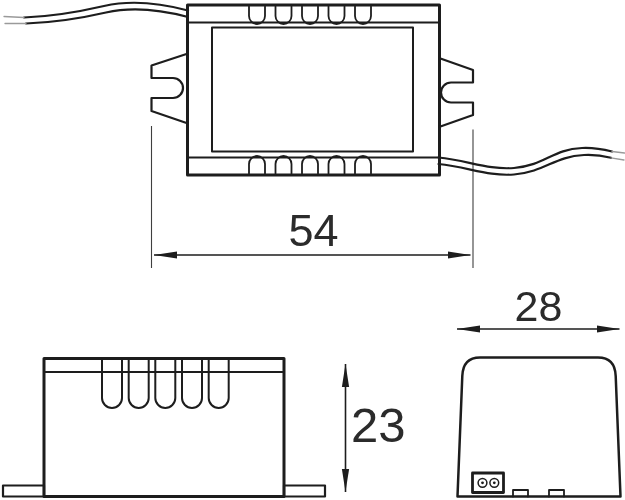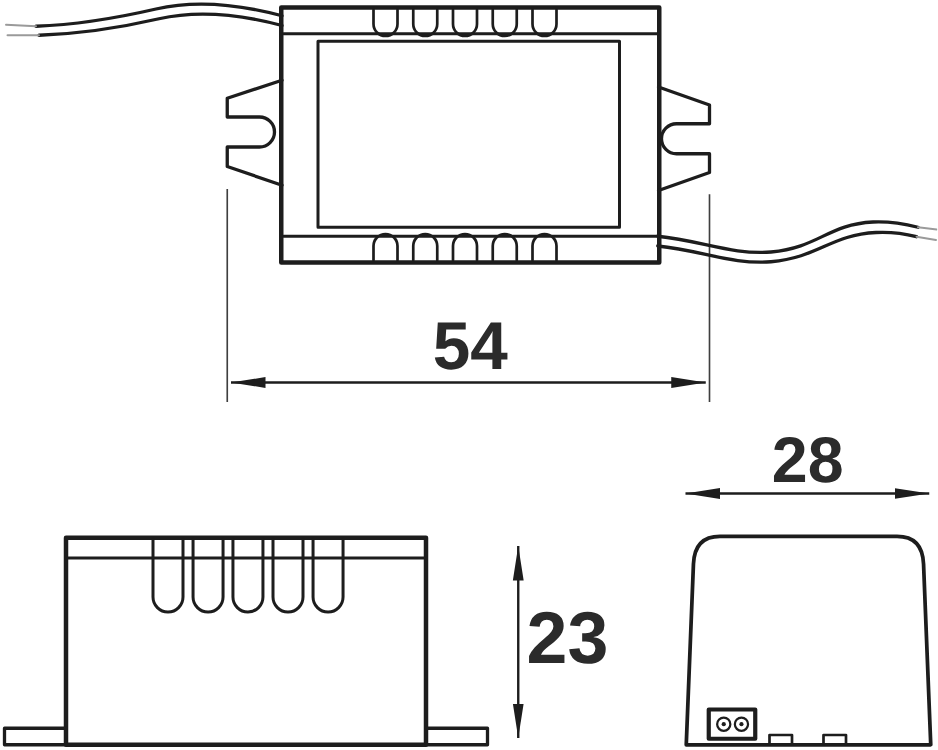--- a/index.html
+++ b/index.html
@@ -3,21 +3,20 @@
 <meta charset="utf-8">
 <style>
   :root{
     --background:#ffffff; --line:#1d1d1d; --wire-tip:#9a9a9a; --text:#2b2b2b;
   }
   html,body{margin:0;padding:0;background:var(--background);}
   .stage{
     position:relative;width:625px;height:500px;overflow:hidden;
     background:var(--background);
     font-family:"Liberation Sans",sans-serif;
-    font-weight:bold;
   }
   svg{display:block;}
   .ink{stroke:var(--line);fill:none;stroke-linecap:round;stroke-linejoin:round;}
   .tip{stroke:var(--wire-tip);fill:none;stroke-linecap:round;}
   .dim-line{stroke:var(--line);fill:none;}
   .ext-line{stroke:var(--line);fill:none;opacity:.85;}
   .dim-text{fill:var(--text);font-family:"Liberation Sans",sans-serif;}
   .arrowhead{fill:var(--line);}
   .dot{fill:var(--line);stroke:none;}
 </style>

